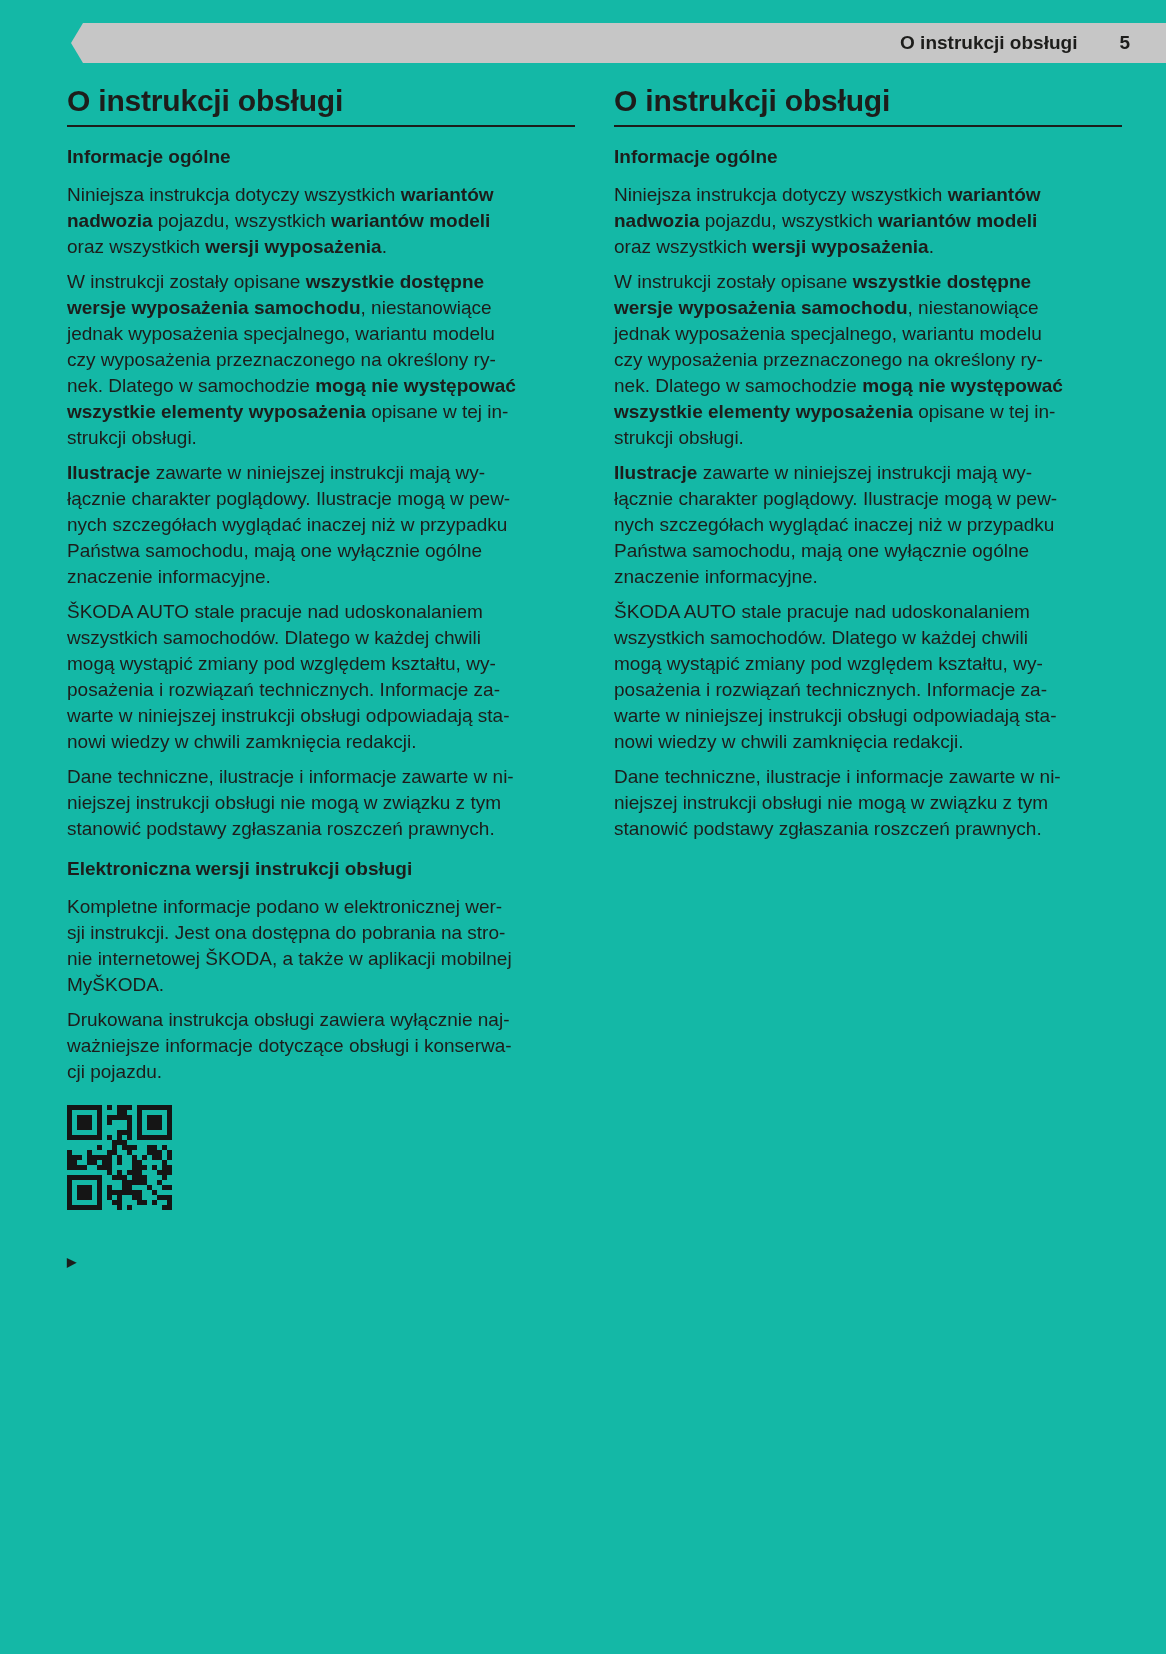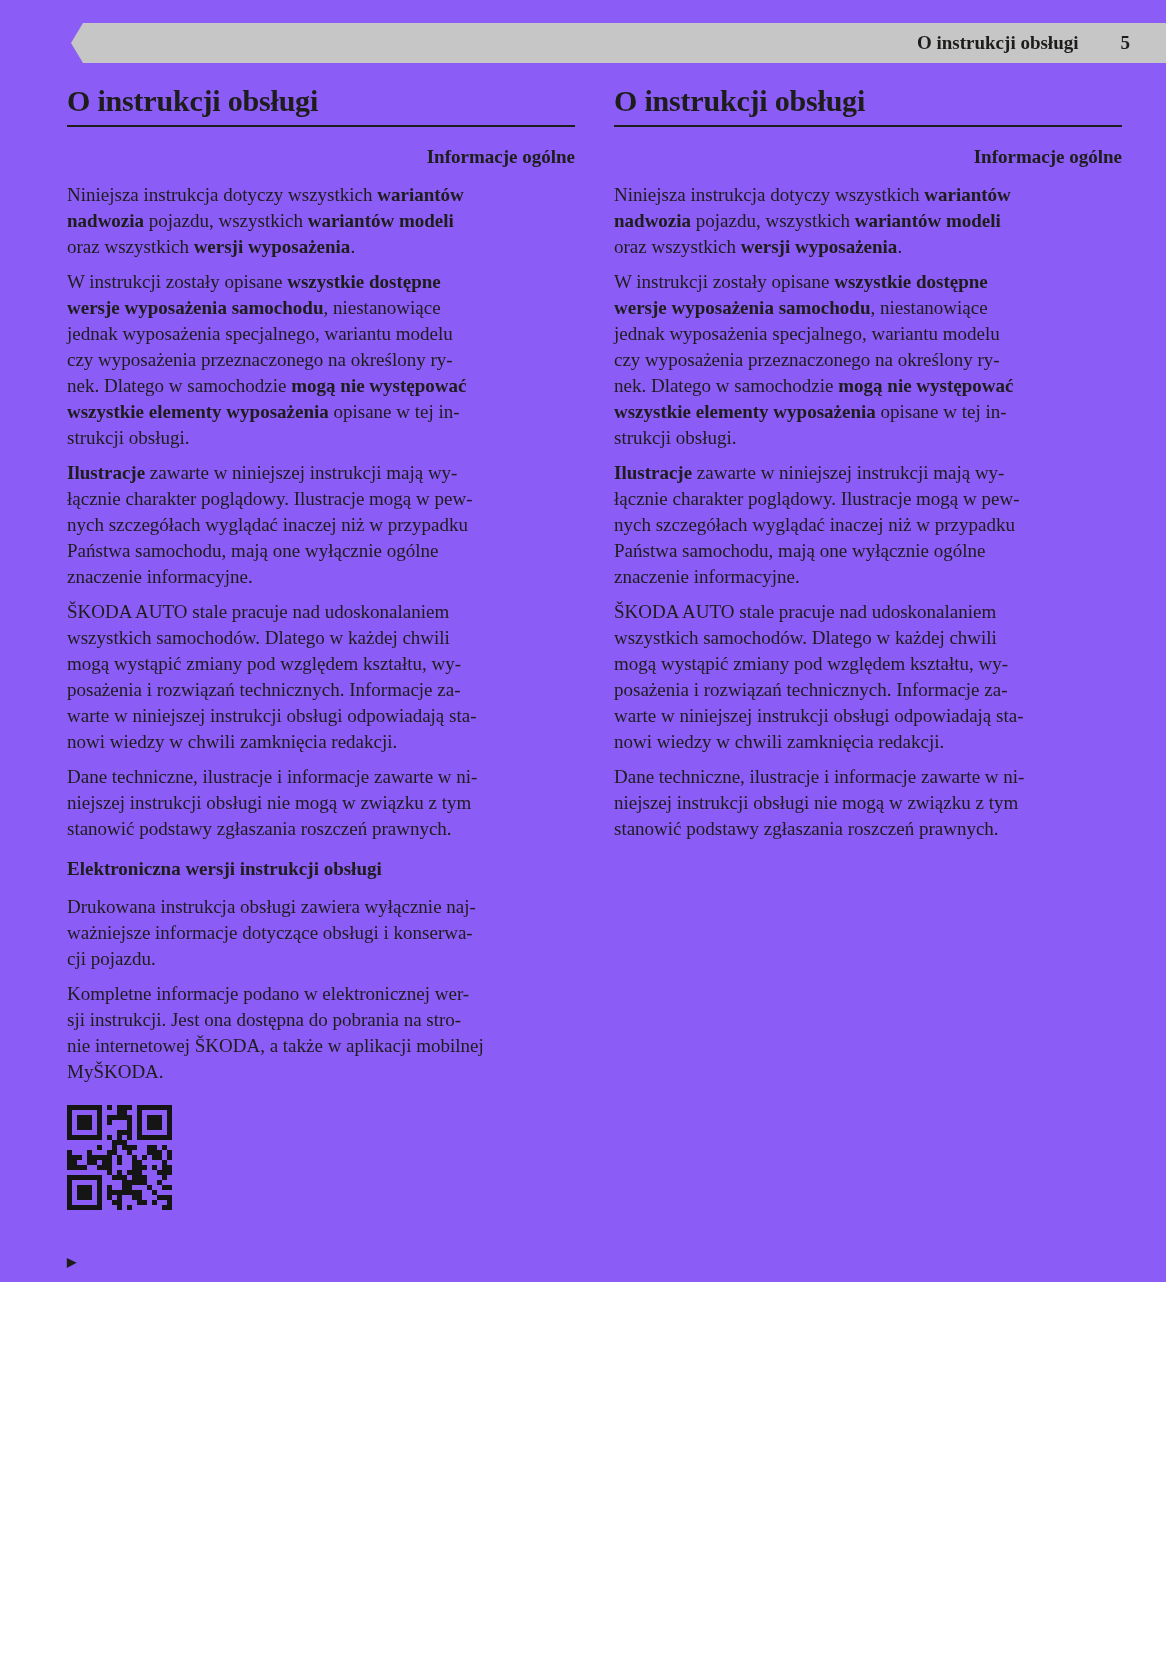--- a/index.html
+++ b/index.html
@@ -1,22 +1,22 @@
 <!DOCTYPE html>
 <html lang="pl"><head>
 <meta charset="utf-8">
 <style>
   * { box-sizing: border-box; margin: 0; padding: 0; }
   html, body { background: #ffffff; }
   .page {
     position: relative;
     width: 1166px;
-    height: 1282px;
-    background: #8b5cf6;
-    font-family: Liberation Serif, serif;
+    height: 1654px;
+    background: #14b8a6;
+    font-family: Liberation Sans, sans-serif;
     color: #1d1d1b;
     overflow: hidden;
   }
 
   
   .header-bar {
     position: absolute;
     top: 23px;
     left: 71px;
     right: 0;
@@ -49,21 +49,21 @@
     font-weight: 700;
     letter-spacing: -0.2px;
     padding-bottom: 9px;
     border-bottom: 2px solid #1d1d1b;
   }
   .col-body {
     margin-top: 17px;
     font-size: 19px;
     line-height: 26px;
   }
-  .col-body > :first-child { margin-top: 0; text-align: right; }
+  .col-body > :first-child { margin-top: 0; }
   .para { margin: 9px 0 0; }
   .subheading { font-weight: 700; margin: 14px 0 0; }
   .subheading + .para { margin-top: 12px; }
   .b { font-weight: 700; }
 
   .qr {
     display: block;
     margin-top: 20px;
     width: 105px;
     height: 105px;
@@ -93,22 +93,22 @@
     <section class="col">
       <h2 class="col-heading">O instrukcji obsługi</h2>
       <div class="col-body">
           <p class="subheading">Informacje ogólne</p>
           <p class="para"><span>Niniejsza instrukcja dotyczy wszystkich </span><span class="b">wariantów</span><br><span class="b">nadwozia</span><span> pojazdu, wszystkich </span><span class="b">wariantów modeli</span><br><span>oraz wszystkich </span><span class="b">wersji wyposażenia</span><span>.</span></p>
           <p class="para"><span>W instrukcji zostały opisane </span><span class="b">wszystkie dostępne</span><br><span class="b">wersje wyposażenia samochodu</span><span>, niestanowiące</span><br><span>jednak wyposażenia specjalnego, wariantu modelu</span><br><span>czy wyposażenia przeznaczonego na określony ry-</span><br><span>nek. Dlatego w samochodzie </span><span class="b">mogą nie występować</span><br><span class="b">wszystkie elementy wyposażenia</span><span> opisane w tej in-</span><br><span>strukcji obsługi.</span></p>
           <p class="para"><span class="b">Ilustracje</span><span> zawarte w niniejszej instrukcji mają wy-</span><br><span>łącznie charakter poglądowy. Ilustracje mogą w pew-</span><br><span>nych szczegółach wyglądać inaczej niż w przypadku</span><br><span>Państwa samochodu, mają one wyłącznie ogólne</span><br><span>znaczenie informacyjne.</span></p>
           <p class="para"><span>ŠKODA AUTO stale pracuje nad udoskonalaniem</span><br><span>wszystkich samochodów. Dlatego w każdej chwili</span><br><span>mogą wystąpić zmiany pod względem kształtu, wy-</span><br><span>posażenia i rozwiązań technicznych. Informacje za-</span><br><span>warte w niniejszej instrukcji obsługi odpowiadają sta-</span><br><span>nowi wiedzy w chwili zamknięcia redakcji.</span></p>
           <p class="para"><span>Dane techniczne, ilustracje i informacje zawarte w ni-</span><br><span>niejszej instrukcji obsługi nie mogą w związku z tym</span><br><span>stanowić podstawy zgłaszania roszczeń prawnych.</span></p>
           <p class="subheading">Elektroniczna wersji instrukcji obsługi</p>
+          <p class="para"><span>Kompletne informacje podano w elektronicznej wer-</span><br><span>sji instrukcji. Jest ona dostępna do pobrania na stro-</span><br><span>nie internetowej ŠKODA, a także w aplikacji mobilnej</span><br><span>MyŠKODA.</span></p>
           <p class="para"><span>Drukowana instrukcja obsługi zawiera wyłącznie naj-</span><br><span>ważniejsze informacje dotyczące obsługi i konserwa-</span><br><span>cji pojazdu.</span></p>
-          <p class="para"><span>Kompletne informacje podano w elektronicznej wer-</span><br><span>sji instrukcji. Jest ona dostępna do pobrania na stro-</span><br><span>nie internetowej ŠKODA, a także w aplikacji mobilnej</span><br><span>MyŠKODA.</span></p>
           <svg viewBox="0 0 21 21" class="qr" shape-rendering="crispEdges">
             <rect x="0" y="0" width="1" height="1" fill="#151515"></rect>
             <rect x="1" y="0" width="1" height="1" fill="#151515"></rect>
             <rect x="2" y="0" width="1" height="1" fill="#151515"></rect>
             <rect x="3" y="0" width="1" height="1" fill="#151515"></rect>
             <rect x="4" y="0" width="1" height="1" fill="#151515"></rect>
             <rect x="5" y="0" width="1" height="1" fill="#151515"></rect>
             <rect x="6" y="0" width="1" height="1" fill="#151515"></rect>
             <rect x="8" y="0" width="1" height="1" fill="#151515"></rect>
             <rect x="10" y="0" width="1" height="1" fill="#151515"></rect>

